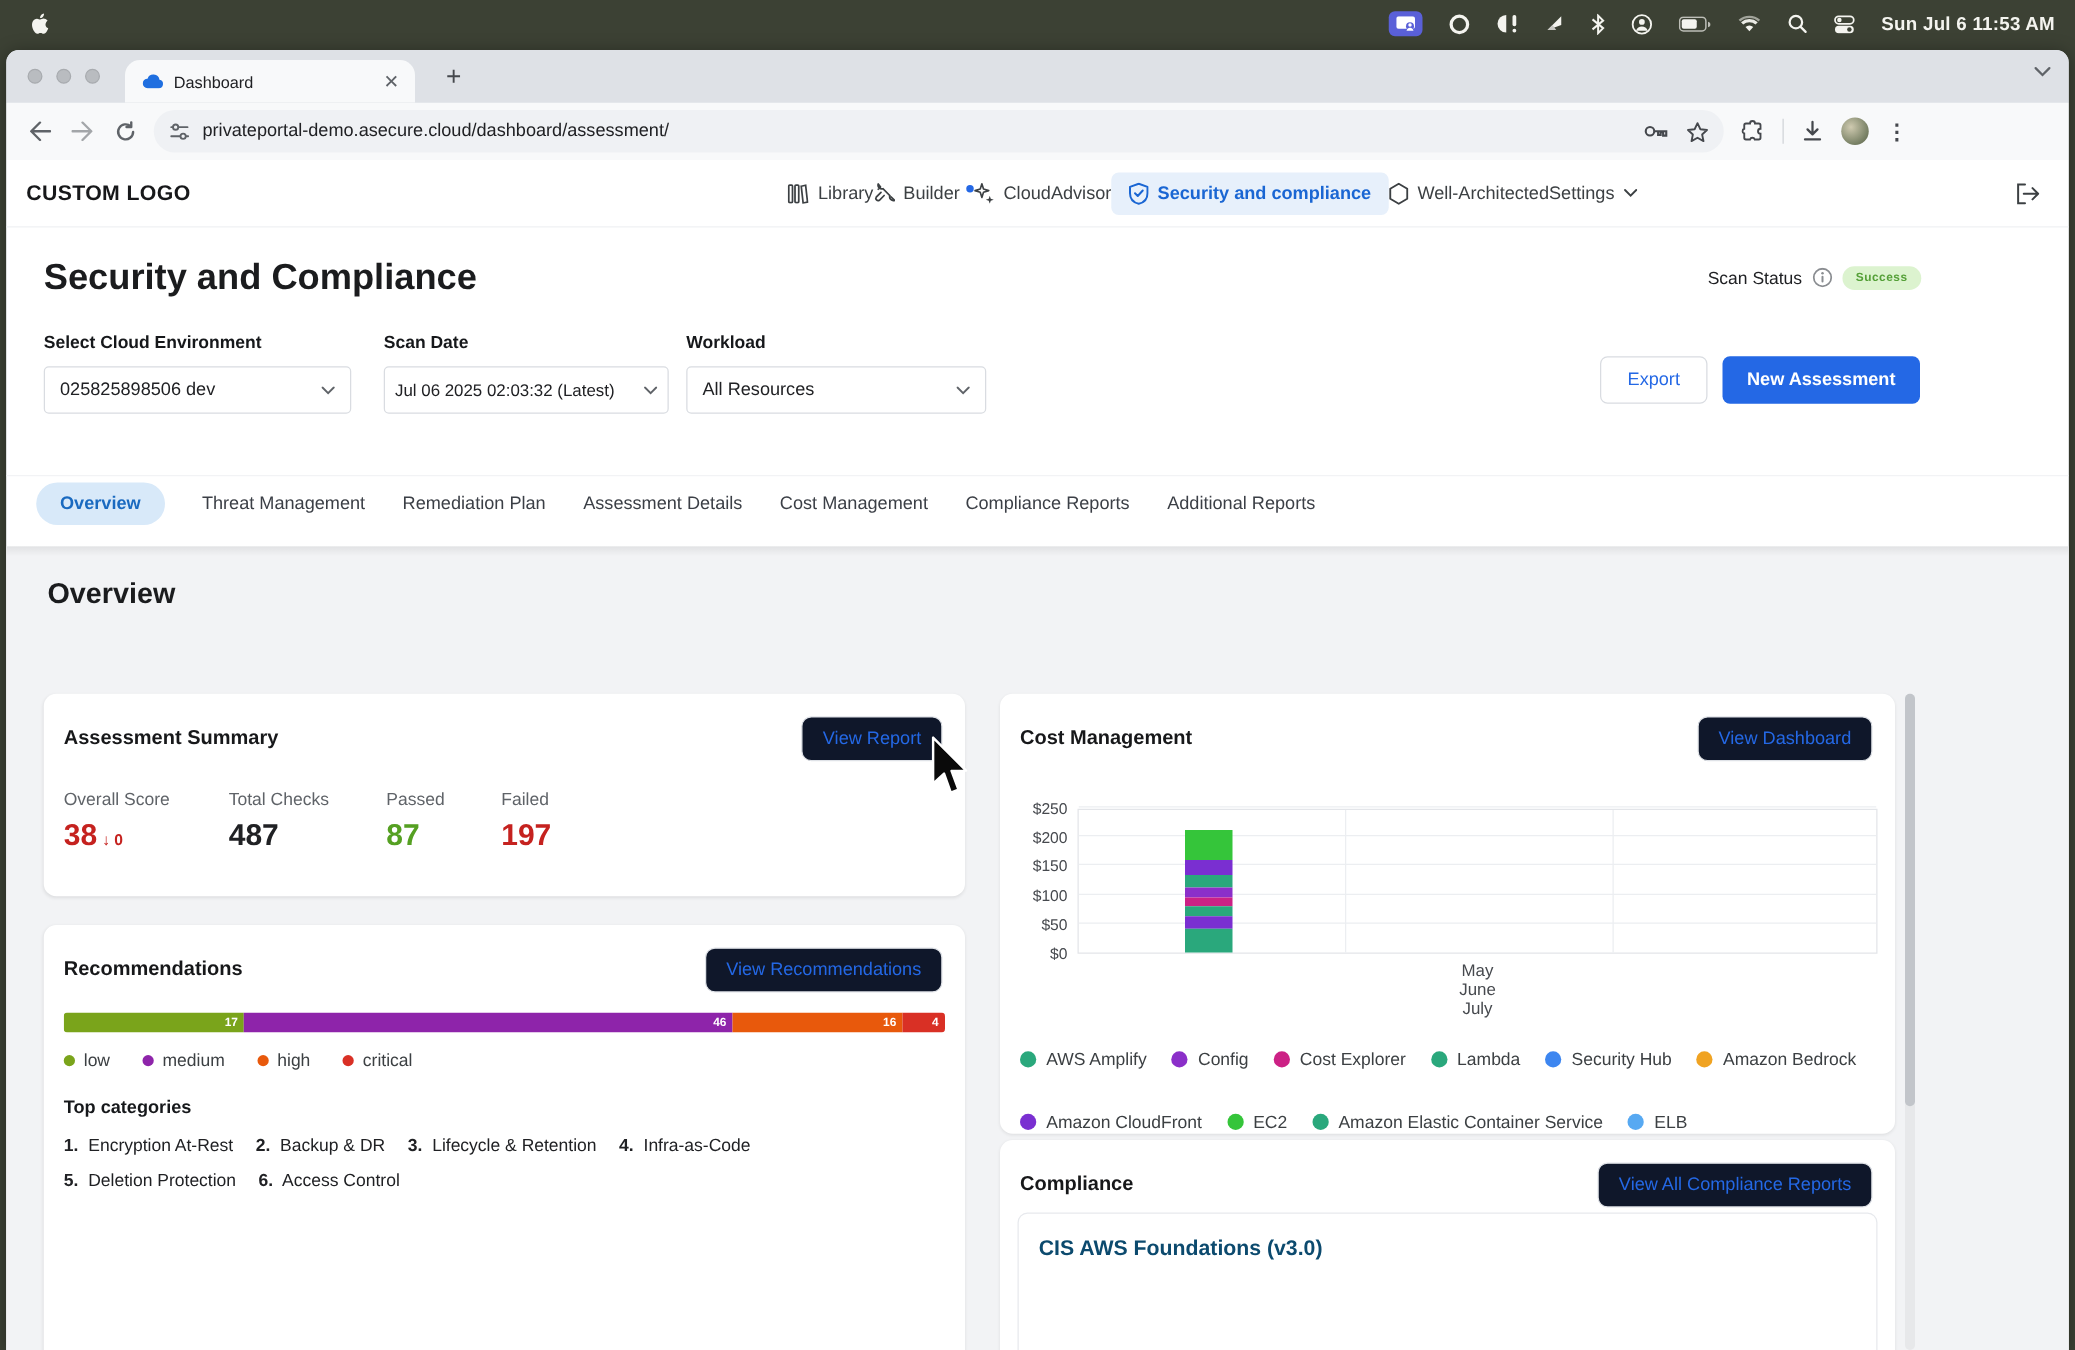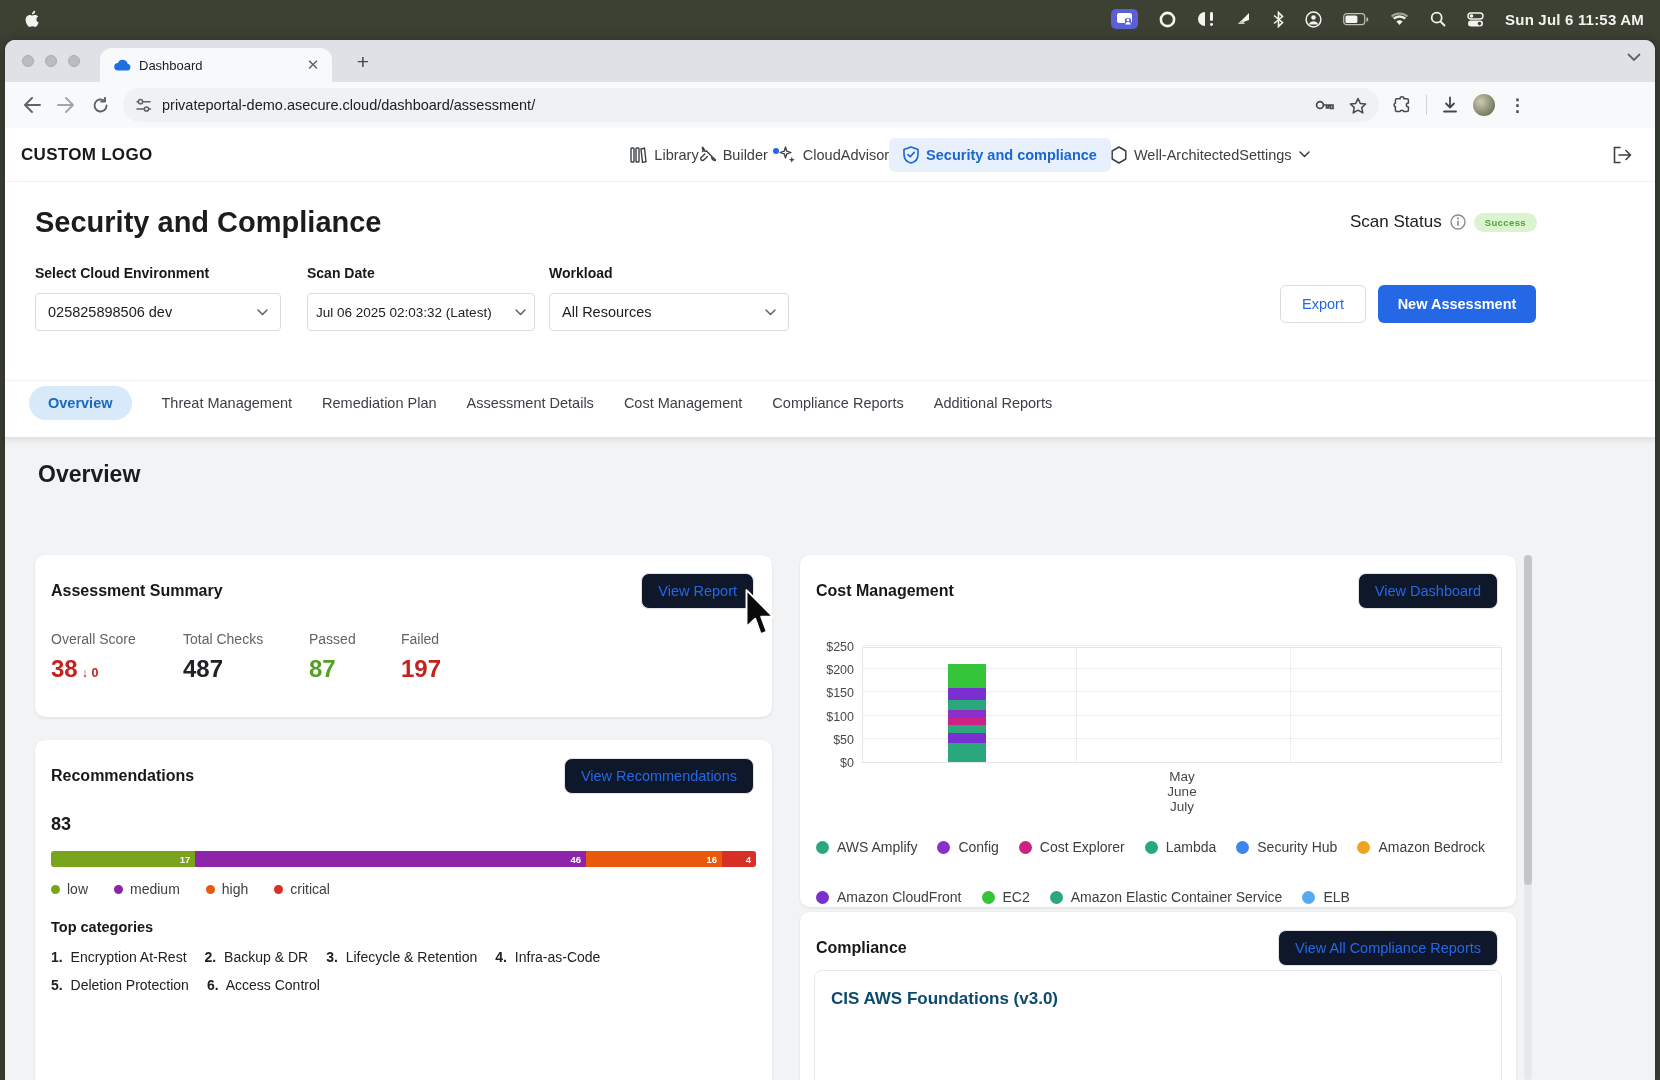--- a/index.html
+++ b/index.html
@@ -42,21 +42,21 @@
   .logo { font-size:17px; font-weight:800; color:#17181a; letter-spacing:.3px; margin-left:16px; }
   .nav-group { position:absolute; left:430px; right:150px; display:flex; align-items:center; justify-content:center; }
   .nav-item { display:flex; align-items:center; gap:7px; font-size:14.5px; color:#3c4043; white-space:nowrap; }
   .nav-item.active { background:#e7f0fb; color:#1a66d3; padding:8px 14px; border-radius:6px; font-weight:600; }
   .nav-dot { width:6px; height:6px; border-radius:50%; background:#2468e5; margin:-8px 0 0 -2px; }
   .logout { position:absolute; right:18px; top:12px; width:30px; height:30px; display:flex; align-items:center; justify-content:center; color:#3c4043; }
 
   .title-row { position:absolute; top:54px; left:0; width:100%; height:80px; display:flex; align-items:center; }
   .page-title { font-size:29px; font-weight:800; color:#1b1c1e; margin-left:30px; }
   .scan-status { margin-left:auto; margin-right:118px; display:flex; align-items:center; gap:8px; }
-  .scan-label { font-size:17px; color:#202124; }
+  .scan-label { font-size:14px; color:#202124; }
   .badge { background:#dcf3cf; color:#55a038; font-size:9.5px; font-weight:700; letter-spacing:.4px; padding:4px 11px; border-radius:10px; }
 
   .filters { position:absolute; top:137px; left:0; width:100%; height:86px; }
   .field { position:absolute; top:0; }
   .f-label { font-size:14px; font-weight:700; color:#16181b; }
   .select { margin-top:12px; height:38px; background:#fff; border:1px solid #d9dce1; border-radius:4px; display:flex; align-items:center; padding:0 12px; font-size:14.5px; color:#202124; }
   .select .chev { margin-left:auto; color:#5f6368; }
   .btn { height:38px; border-radius:6px; font-size:14.5px; display:flex; align-items:center; justify-content:center; }
   .btn-outline { background:#fff; border:1px solid #d9dce1; color:#2468e5; }
   .btn-primary { background:#2468e5; color:#fff; font-weight:600; border:none; }
@@ -455,21 +455,20 @@
               </div>
           </div>
         </div>
       </section>
 
       <section class="card rec-card">
         <div class="card-head">
           <span class="card-title">Recommendations</span>
           <button class="card-btn">View Recommendations</button>
         </div>
-        <div class="rec-total">83</div>
         <div class="sev-bar" id="sev-bar">
             <div class="sev-seg" style="width: 20.4819%; background: rgb(122, 164, 27);">17</div>
             <div class="sev-seg" style="width: 55.4217%; background: rgb(142, 36, 170);">46</div>
             <div class="sev-seg" style="width: 19.2771%; background: rgb(232, 89, 12);">16</div>
             <div class="sev-seg" style="width: 4.81928%; background: rgb(217, 48, 37);">4</div>
           </div>
         <div class="sev-legend" id="sev-legend">
             <span class="leg-item">
               <span class="dot" style="background: rgb(122, 164, 27);"></span>
               <span>low</span>

